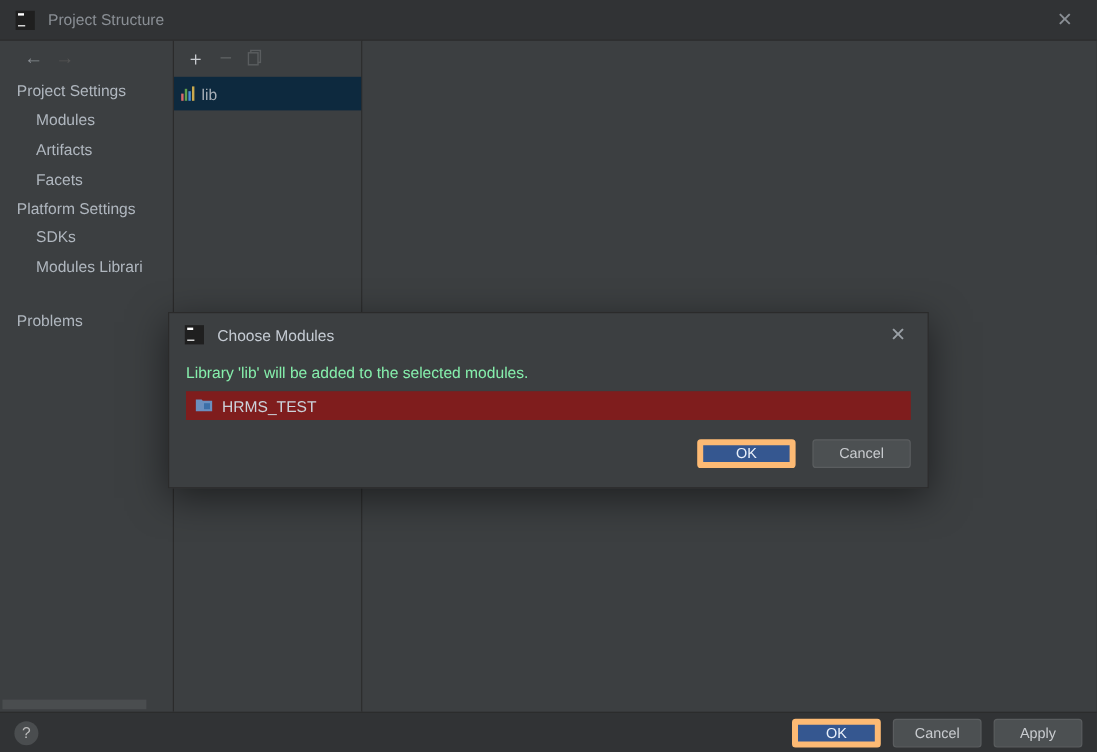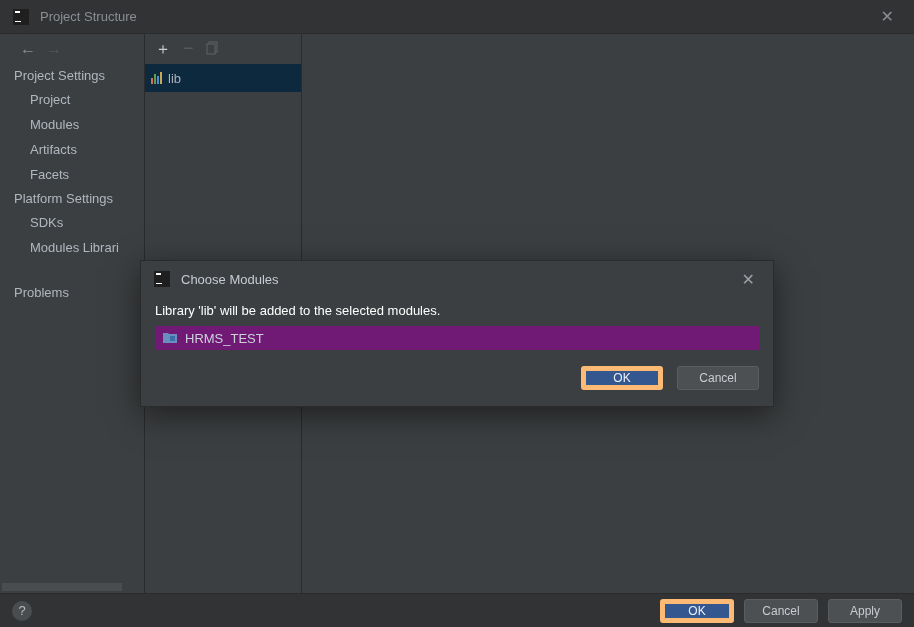--- a/index.html
+++ b/index.html
@@ -189,28 +189,28 @@
     .modal-title .logo { width:18px;height:18px;margin-right:10px;}
     .modal-title .m-title { color: #c5cbd3; font-size: 13px; }
     .modal-title .m-close {
       margin-left: auto;
       color: #9aa0a6;
       font-size: 16px;
       padding: 4px 6px;
     }
     .modal-desc {
       padding: 6px 2px 8px 14px;
-      color: #ffffff;
+      color: #86efac;
       font-size: 13px;
     }
     .modal-list {
       margin: 0 14px 10px 14px;
     }
     .modal-list-item {
-      background: #701a75;
+      background: #7f1d1d;
       height: 24px;
       display: flex;
       align-items: center;
       gap: 8px;
       padding: 0 8px;
       color: #cbd2da;
       font-size: 13px;
     }
     .modal-buttons {
       display: flex;
@@ -237,21 +237,20 @@
 
 <div class="main">
 
   <div class="sidebar">
     <div class="nav-arrows">
       <span>←</span>
       <span class="fwd">→</span>
     </div>
 
     <div class="sidebar-section">Project Settings</div>
-    <div class="sidebar-item">Project</div>
     <div class="sidebar-item">Modules</div>
     <div class="sidebar-item">Artifacts</div>
     <div class="sidebar-item">Facets</div>
 
     <div class="sidebar-section">Platform Settings</div>
     <div class="sidebar-item">SDKs</div>
     <div class="sidebar-item">Modules Librari</div>
 
     <div style="height:20px"></div>
     <div class="sidebar-item" style="padding-left:14px">Problems</div>

